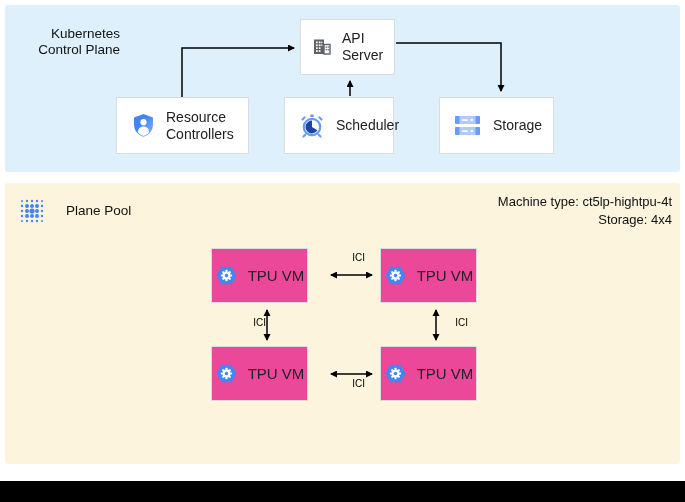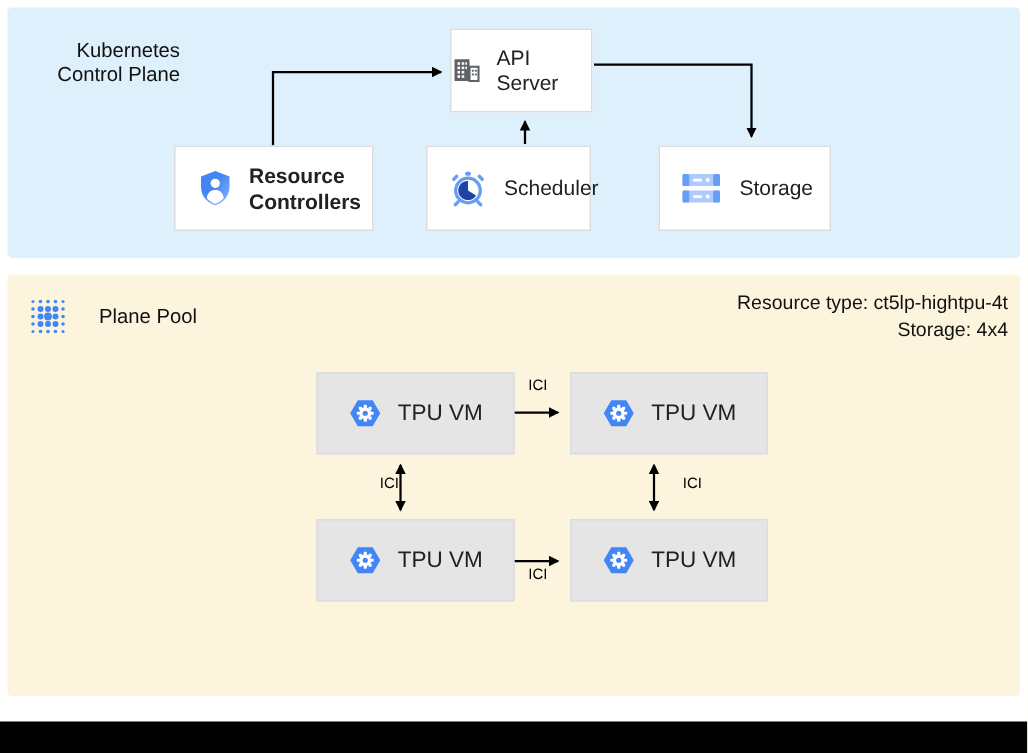--- a/index.html
+++ b/index.html
@@ -26,31 +26,31 @@
   .dbox {
     position: absolute;
     background: #ffffff;
     border: 1px solid #dadce0;
     display: flex;
     align-items: center;
     font-size: 14px;
     color: #202124;
   }
   .dbox .lbl { line-height: 17px; }
-  .box-api      { left: 300px; top: 19px;  width: 95px;  height: 56px; gap: 10px; }
+  .box-api      { left: 300px; top: 19px;  width: 95px;  height: 56px; padding-left: 11px; gap: 10px; }
   .box-api .lbl { width: 50px; }
   .box-rc       { left: 116px; top: 97px;  width: 133px; height: 57px; padding-left: 15px; gap: 11px; }
-  .box-rc .lbl  { width: 86px; font-weight: bold; }
+  .box-rc .lbl  { width: 86px; }
   .box-sched    { left: 284px; top: 97px;  width: 110px; height: 57px; padding-left: 14px; gap: 11px; }
   .box-store    { left: 439px; top: 97px;  width: 115px; height: 57px; padding-left: 14px; gap: 12px; }
 
   .tpu-box {
     position: absolute;
-    width: 132px; height: 55px;
-    background: #e5e5e5;
+    width: 97px; height: 55px;
+    background: #ec4899;
     border: 1px solid #dadce0;
     display: flex; align-items: center; justify-content: center; gap: 10px;
     font-size: 15px; color: #202124;
   }
   .tpu-tl { left: 211px; top: 248px; }
   .tpu-tr { left: 380px; top: 248px; }
   .tpu-bl { left: 211px; top: 346px; }
   .tpu-br { left: 380px; top: 346px; }
 
   .np-icon { position: absolute; left: 17px; top: 196px; width: 30px; height: 30px; }
@@ -209,21 +209,21 @@
       <circle cx="5" cy="25" r="1"></circle>
         <circle cx="10" cy="25" r="1.2"></circle>
         <circle cx="15" cy="25" r="1.2"></circle>
         <circle cx="20" cy="25" r="1.2"></circle>
         <circle cx="25" cy="25" r="1"></circle>
     </g>
   </svg>
   <div class="np-title">Plane Pool</div>
 
   <div class="machine-info">
-    <div>Resource type: ct5lp-hightpu-4t</div>
+    <div>Machine type: ct5lp-hightpu-4t</div>
     <div>Storage: 4x4</div>
   </div>
 
   <div class="tpu-box tpu-tl">
     <svg class="icon-svg" width="23" height="21" viewBox="0 0 24 22">
       <path d="M1.5,11 L6.8,1.9 L17.2,1.9 L22.5,11 L17.2,20.1 L6.8,20.1 Z" fill="#4285f4"></path>
       <g fill="#ffffff">
         <circle cx="12" cy="11" r="4.2"></circle>
         <rect x="15.7" y="9.9" width="2.2" height="2.2" rx="0.5"></rect>
           <rect x="6.1" y="9.9" width="2.2" height="2.2" rx="0.5"></rect>

